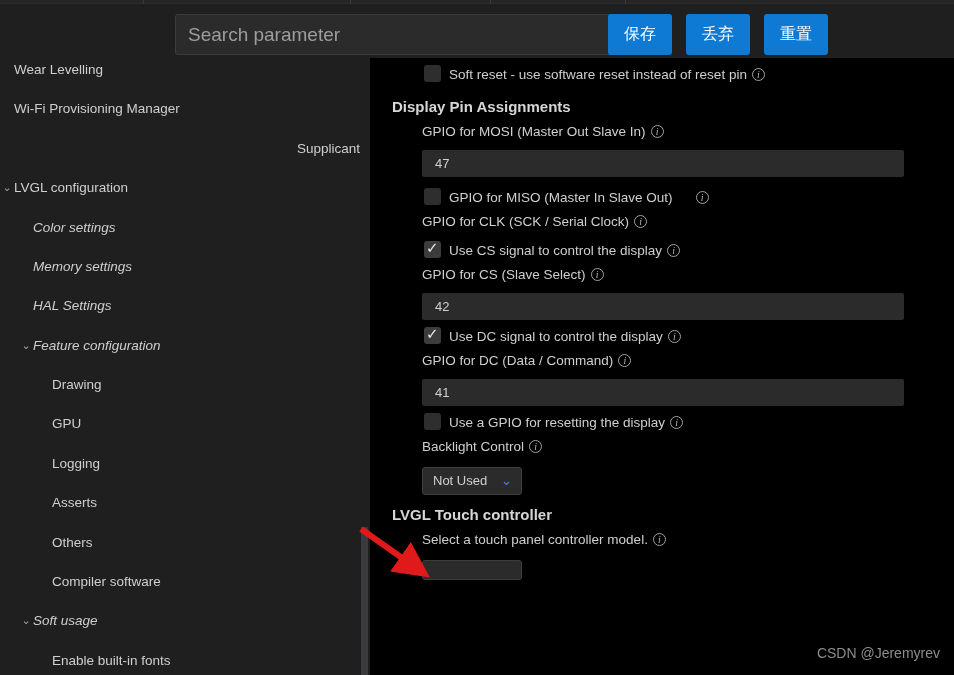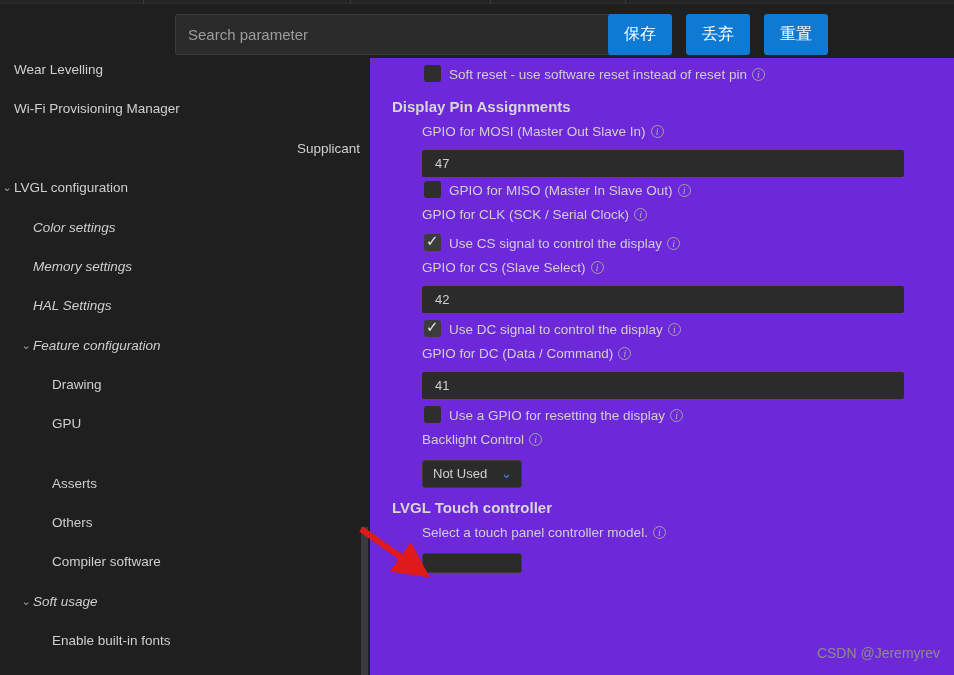--- a/index.html
+++ b/index.html
@@ -27,21 +27,21 @@
     position: absolute; left: 0; top: 5px; width: 954px; height: 54px;
     background: #1f1f1f;
   }
   .search-input {
     position: absolute; left: 175px; top: 9px;
     width: 489px; height: 41px;
     background: #2b2b2b;
     border: 1px solid #3c3c3c;
     border-radius: 3px;
     color: #cfcfcf;
-    font-size: 15px;
+    font-size: 19px;
     font-family: "Liberation Sans", sans-serif;
     padding: 0 12px;
     outline: none;
   }
   .search-input::placeholder { color: #9d9d9d; }
 
   .btn {
     position: absolute; top: 9px;
     height: 41px;
     background: #0e7ad4;
@@ -89,21 +89,21 @@
     position: absolute; left: 361px; top: 527px;
     width: 7px; height: 148px;
     background: #3b3b3d;
     border-radius: 0px;
   }
 
   
   .main {
     position: absolute; left: 370px; top: 58px;
     width: 584px; height: 617px;
-    background: #6d28d9;
+    background: #000000;
     overflow: hidden;
   }
   .section-title {
     color: #d6d6d6;
     font-size: 15px;
     font-weight: bold;
     padding-left: 22px;
   }
   .row {
     position: relative;
@@ -216,38 +216,39 @@
       <div class="nav-item lvl1" style="top: 0px;"><span class="nav-label">Wear Levelling</span></div>
       <div class="nav-item lvl1" style="top: 19.7px;"><span class="nav-label">Wi-Fi Provisioning Manager</span></div>
       <div class="nav-item lvl1" style="top: 39.4px; text-align: right;"><span class="nav-label">Supplicant</span></div>
       <div class="nav-item lvl1" style="top: 59.1px;"><span class="chev">⌄</span><span class="nav-label">LVGL configuration</span></div>
       <div class="nav-item lvl2" style="top: 78.8px;"><span class="nav-label">Color settings</span></div>
       <div class="nav-item lvl2" style="top: 98.5px;"><span class="nav-label">Memory settings</span></div>
       <div class="nav-item lvl2" style="top: 118.2px;"><span class="nav-label">HAL Settings</span></div>
       <div class="nav-item lvl2" style="top: 137.9px;"><span class="chev">⌄</span><span class="nav-label">Feature configuration</span></div>
       <div class="nav-item lvl3" style="top: 157.6px;"><span class="nav-label">Drawing</span></div>
       <div class="nav-item lvl3" style="top: 177.3px;"><span class="nav-label">GPU</span></div>
+      <div class="nav-item lvl3" style="top: 197px;"><span class="nav-label">Logging</span></div>
       <div class="nav-item lvl3" style="top: 216.7px;"><span class="nav-label">Asserts</span></div>
       <div class="nav-item lvl3" style="top: 236.4px;"><span class="nav-label">Others</span></div>
       <div class="nav-item lvl3" style="top: 256.1px;"><span class="nav-label">Compiler software</span></div>
       <div class="nav-item lvl2" style="top: 275.8px;"><span class="chev">⌄</span><span class="nav-label">Soft usage</span></div>
       <div class="nav-item lvl3" style="top: 295.5px;"><span class="nav-label">Enable built-in fonts</span></div>
     </div>
   <div class="side-scroll"></div>
 
   <div class="main" id="main-panel">
       <div class="row chk-row" style="margin-top: 3px;">
         <span class="chkbox"></span>
         <span class="chk-label">Soft reset - use software reset instead of reset pin</span>
         <span class="info">i</span>
       </div>
       <div class="section-title" style="margin-top: 11px; margin-bottom: 5px;">Display Pin Assignments</div>
       <div class="row lbl-row"><span>GPIO for MOSI (Master Out Slave In)</span><span class="info">i</span></div>
       <input type="text" class="text-field" value="47" style="display: block; margin-top: 6px;">
-      <div class="row chk-row" style="margin-top: 0;">
+      <div class="row chk-row" style="margin-top: 7px; gap: 18px;">
         <span class="chkbox"></span>
         <span class="chk-label">GPIO for MISO (Master In Slave Out)</span>
         <span class="info">i</span>
       </div>
       <div class="row lbl-row"><span>GPIO for CLK (SCK / Serial Clock)</span><span class="info">i</span></div>
       <div class="row chk-row" style="margin-top: 3px;">
         <span class="chkbox checked"></span>
         <span class="chk-label">Use CS signal to control the display</span>
         <span class="info">i</span>
       </div>

